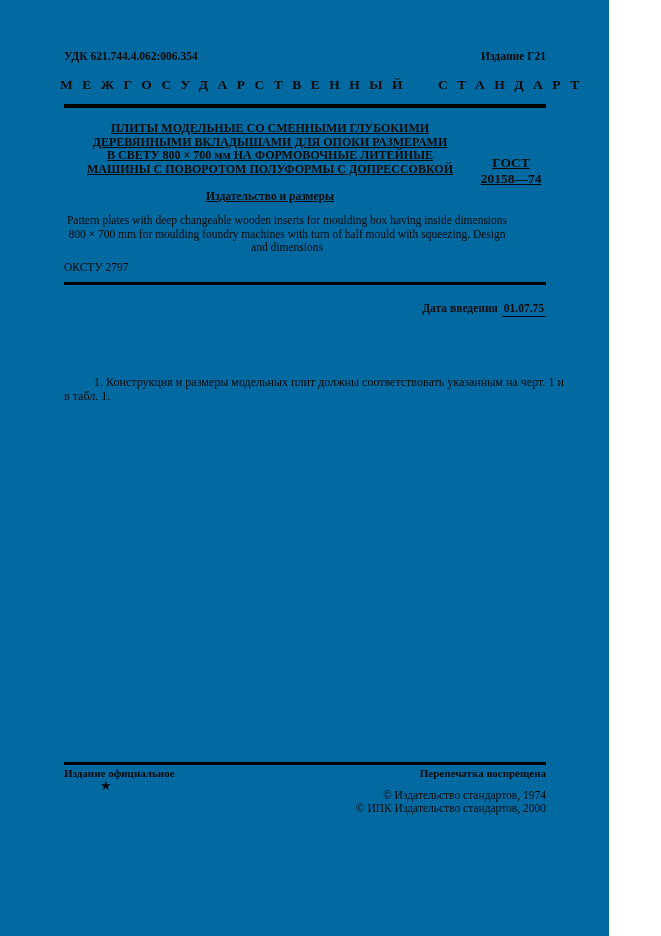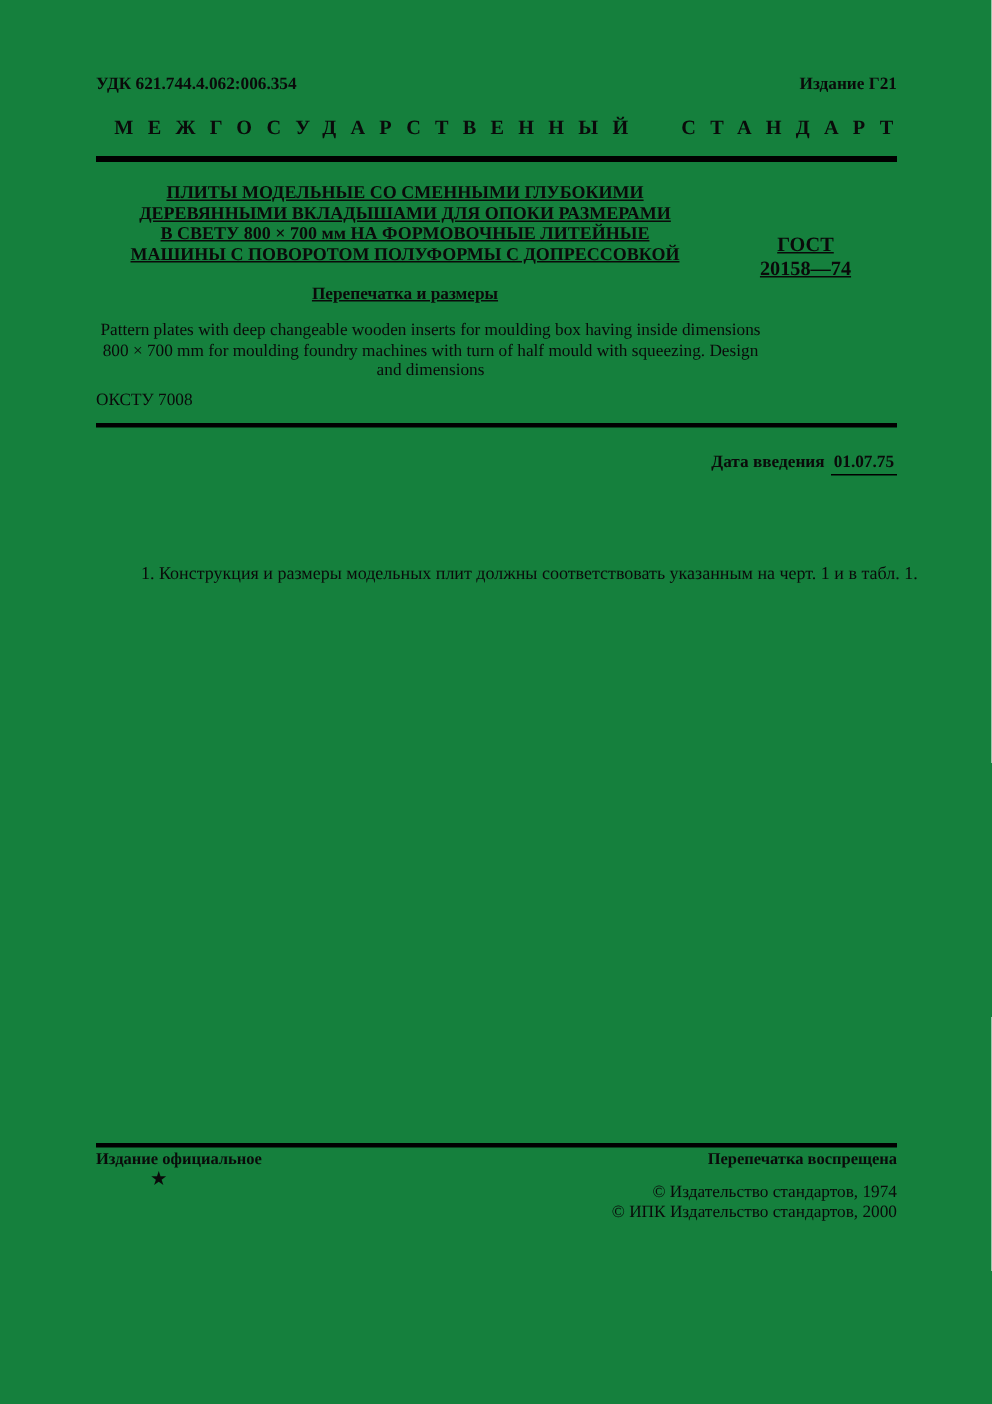--- a/index.html
+++ b/index.html
@@ -2,23 +2,23 @@
 <html><head>
 <meta charset="utf-8">
 <style>
   html, body {
     margin: 0;
     padding: 0;
     background: #ffffff;
   }
   .page {
     position: relative;
-    width: 661px;
+    width: 609px;
     height: 936px;
-    background: #15803d;
+    background: #0369a1;
     font-family: "Liberation Serif", "DejaVu Serif", serif;
     color: #0a0a0a;
     overflow: hidden;
   }
   .abs { position: absolute; }
 
   
   .meta-row {
     top: 50px; left: 64px; right: 63px;
     display: flex;
@@ -140,31 +140,31 @@
   <div class="abs banner">МЕЖГОСУДАРСТВЕННЫЙ СТАНДАРТ</div>
 
   <div class="abs rule-thick rule-1"></div>
 
   <div class="abs title-row">
     <div class="title-col">
       <div class="doc-title">ПЛИТЫ МОДЕЛЬНЫЕ СО СМЕННЫМИ ГЛУБОКИМИ
 ДЕРЕВЯННЫМИ ВКЛАДЫШАМИ ДЛЯ ОПОКИ РАЗМЕРАМИ
 В СВЕТУ 800 × 700 мм НА ФОРМОВОЧНЫЕ ЛИТЕЙНЫЕ
 МАШИНЫ С ПОВОРОТОМ ПОЛУФОРМЫ С ДОПРЕССОВКОЙ</div>
-      <div class="doc-subtitle">Перепечатка и размеры</div>
+      <div class="doc-subtitle">Издательство и размеры</div>
     </div>
     <div class="gost-col">
       <div>ГОСТ</div>
       <div>20158—74</div>
     </div>
   </div>
 
   <div class="abs annotation">Pattern plates with deep changeable wooden inserts for moulding box having inside dimensions 800 × 700 mm for moulding foundry machines with turn of half mould with squeezing. Design and dimensions</div>
 
-  <div class="abs okstu">ОКСТУ 7008</div>
+  <div class="abs okstu">ОКСТУ 2797</div>
 
   <div class="abs rule-thick rule-2"></div>
 
   <div class="abs date-row">
     <span>Дата введения</span><span class="date-value">01.07.75</span>
   </div>
 
   <div class="abs body-para">1. Конструкция и размеры модельных плит должны соответствовать указанным на черт. 1 и в табл. 1.</div>
 
   <div class="abs rule-thick rule-3"></div>

